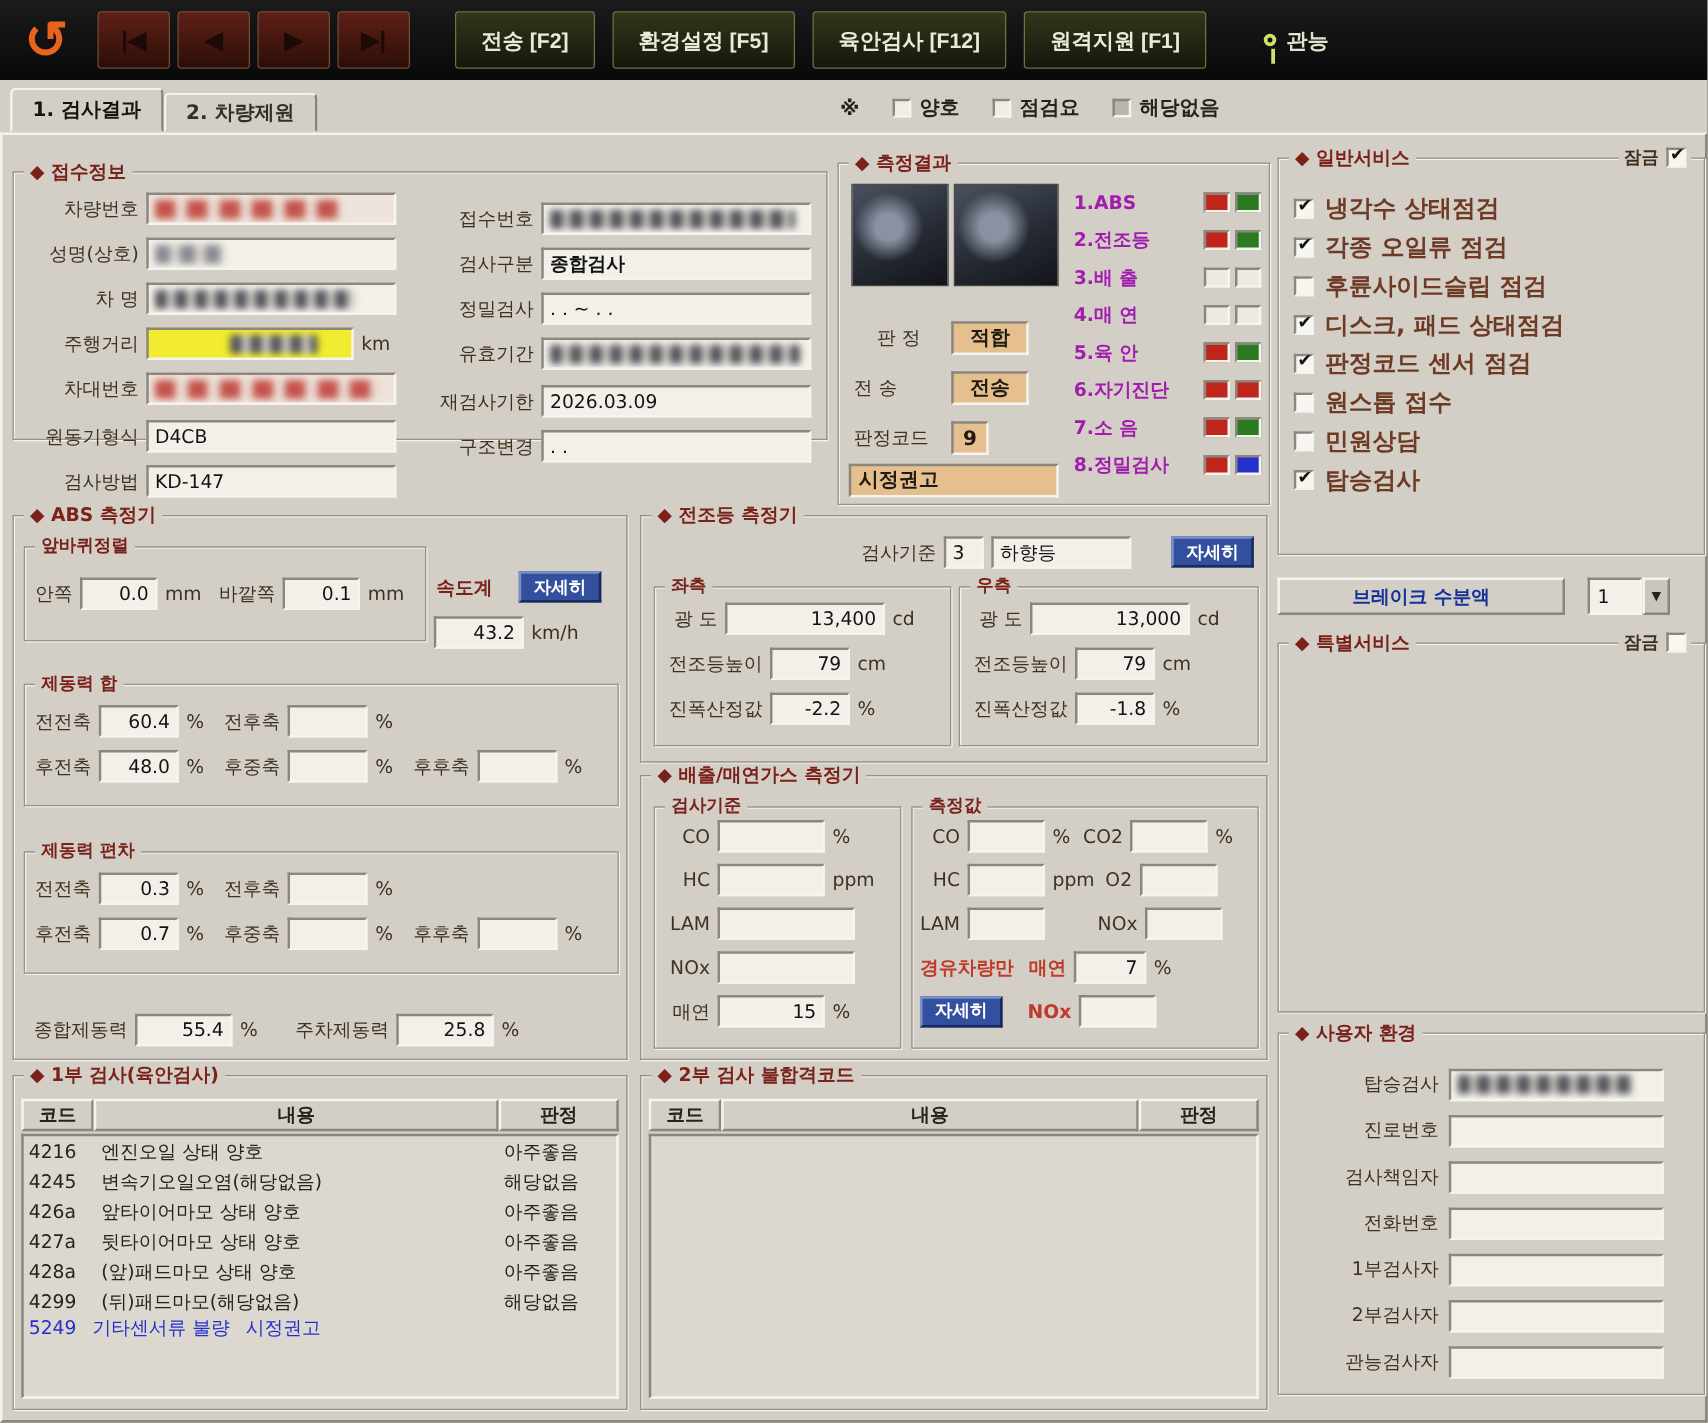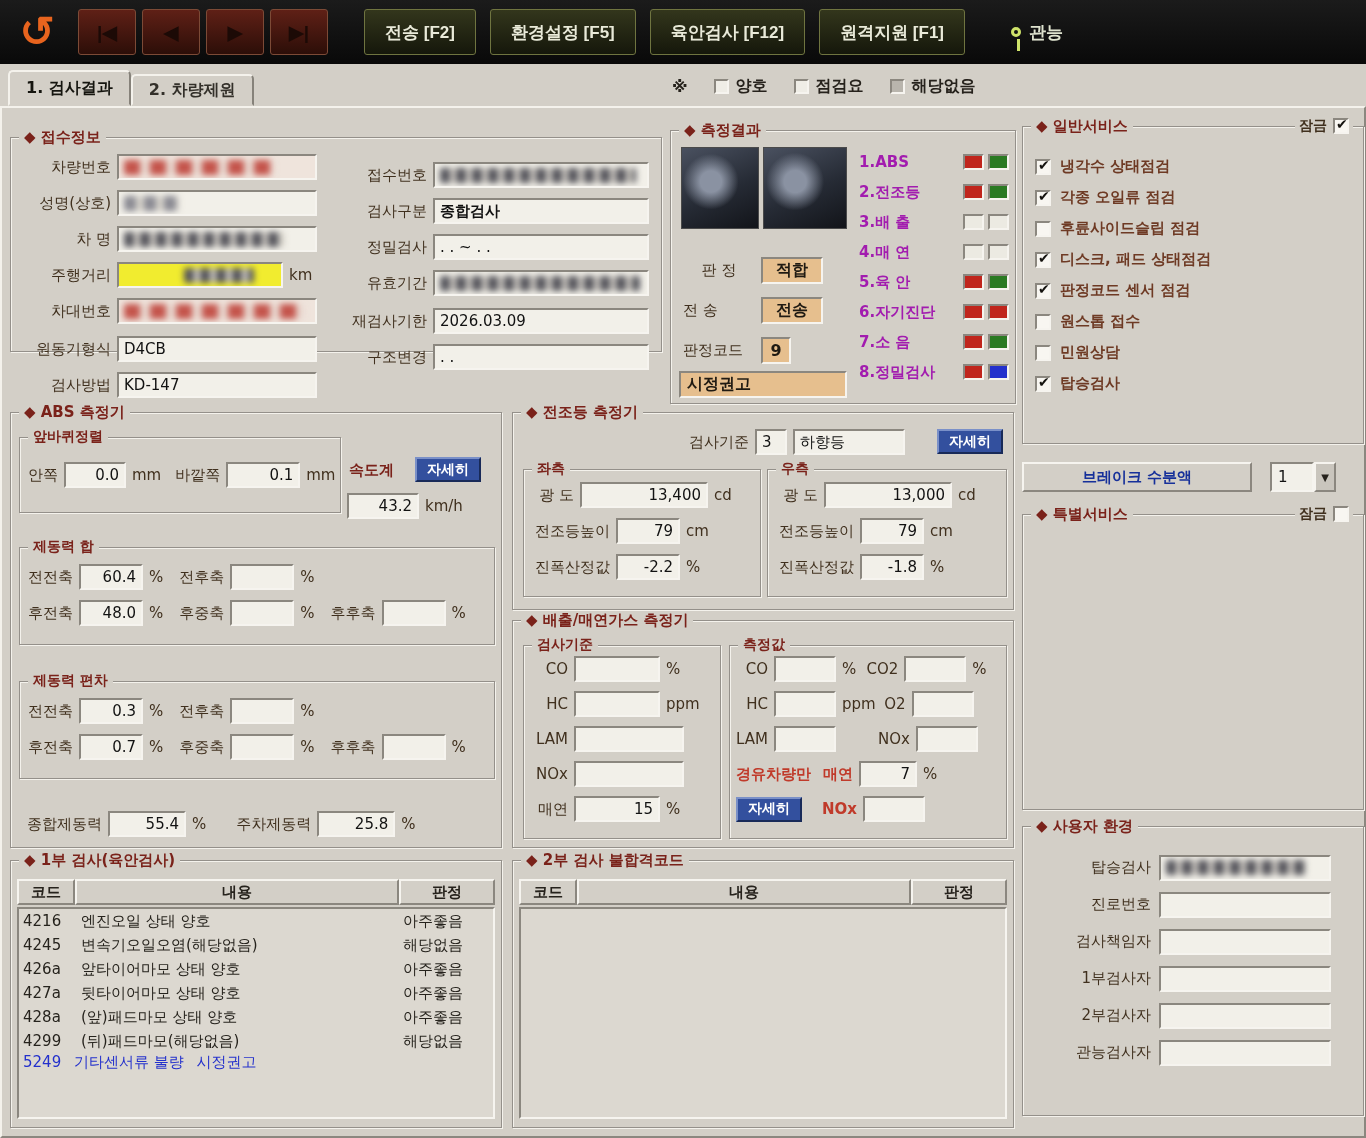--- a/index.html
+++ b/index.html
@@ -55,21 +55,21 @@
   
   .photo{position:absolute;border:1px solid #4a4a4a;background:radial-gradient(circle at 38% 42%,#8a92a2 0 16%,rgba(0,0,0,0) 42%),linear-gradient(155deg,#4a5160 0%,#262b35 55%,#121419 100%)}
   .mr-list{position:absolute;left:188px;top:16px;width:150px}
   .mr-row{display:flex;align-items:center;height:30px;gap:4px}
   .mr-label{flex:1;font-size:15px;color:#a21caf;font-weight:bold}
   .mr-box{width:21px;height:16px;border:2px solid;border-color:#8b877f #f6f4ef #f6f4ef #8b877f;display:inline-block}
 
   
   .svc-list{position:absolute;left:12px;top:24px;right:10px}
   .svc-row{display:flex;align-items:center;gap:9px;height:31px;cursor:pointer}
-  .svc-label{color:#6e3a24;font-size:15px;font-weight:bold}
+  .svc-label{color:#6e3a24;font-size:19px;font-weight:bold}
   .cb{width:16px;height:16px;background:#f8f6f1;border:2px solid;border-color:#8b877f #f6f4ef #f6f4ef #8b877f;display:inline-block;position:relative;flex:none}
   .cb.on::after{content:"\2714";position:absolute;top:-4px;left:1px;color:#14120e;font-size:14px;font-weight:bold}
 
   
   .tbl-head{position:absolute;display:flex;height:26px}
   .th{border:2px solid;border-color:#f6f4ef #8b877f #8b877f #f6f4ef;background:#d3cfc7;color:#26221c;font-size:15px;font-weight:bold;display:flex;align-items:center;justify-content:center}
   .tbl-body{position:absolute;background:#dcd8d0;border:2px solid;border-color:#8b877f #f6f4ef #f6f4ef #8b877f;overflow:hidden}
   .tbl-row{display:flex;height:24px;align-items:center;font-size:15px;color:#26231d;cursor:pointer}
   .tbl-row.on{color:#2330cc}
   .td{padding:0 4px;white-space:nowrap;overflow:hidden}
@@ -352,21 +352,21 @@
     <div class="gbox" style="left:8px;top:304px;width:492px;height:436px">
       <span class="ttl">◆ ABS 측정기</span>
 
       <div class="sub" style="left:8px;top:24px;width:322px;height:76px">
         <span class="ttl">앞바퀴정렬</span>
         <div class="frow" style="left:8px;top:24px">
           <span class="lbl">안쪽</span>
           <span class="fld num" style="width:62px">0.0</span>
           <span class="unit">mm</span>
           <span class="lbl" style="margin-left:8px">바깥쪽</span>
-          <span class="fld num" style="width:74px">0.1</span>
+          <span class="fld num" style="width:62px">0.1</span>
           <span class="unit">mm</span>
         </div>
       </div>
 
       <span class="lbl" style="position:absolute;left:338px;top:48px;font-weight:bold;color:#7a221a">속도계</span>
       <button class="btn-detail" style="position:absolute;left:404px;top:44px">자세히</button>
       <div class="frow" style="left:336px;top:80px">
         <span class="fld num" style="width:72px">43.2</span>
         <span class="unit">km/h</span>
       </div>
@@ -622,20 +622,24 @@
           <div style="display:flex;align-items:center;gap:8px;height:37px">
             <span class="lbl" style="width:120px">진로번호</span>
             <span class="fld" style="width:172px"></span>
           </div>
 
           <div style="display:flex;align-items:center;gap:8px;height:37px">
             <span class="lbl" style="width:120px">검사책임자</span>
             <span class="fld" style="width:172px"></span>
           </div>
 
+          <div style="display:flex;align-items:center;gap:8px;height:37px">
+            <span class="lbl" style="width:120px">전화번호</span>
+            <span class="fld" style="width:172px"></span>
+          </div>
 
           <div style="display:flex;align-items:center;gap:8px;height:37px">
             <span class="lbl" style="width:120px">1부검사자</span>
             <span class="fld" style="width:172px"></span>
           </div>
 
           <div style="display:flex;align-items:center;gap:8px;height:37px">
             <span class="lbl" style="width:120px">2부검사자</span>
             <span class="fld" style="width:172px"></span>
           </div>

